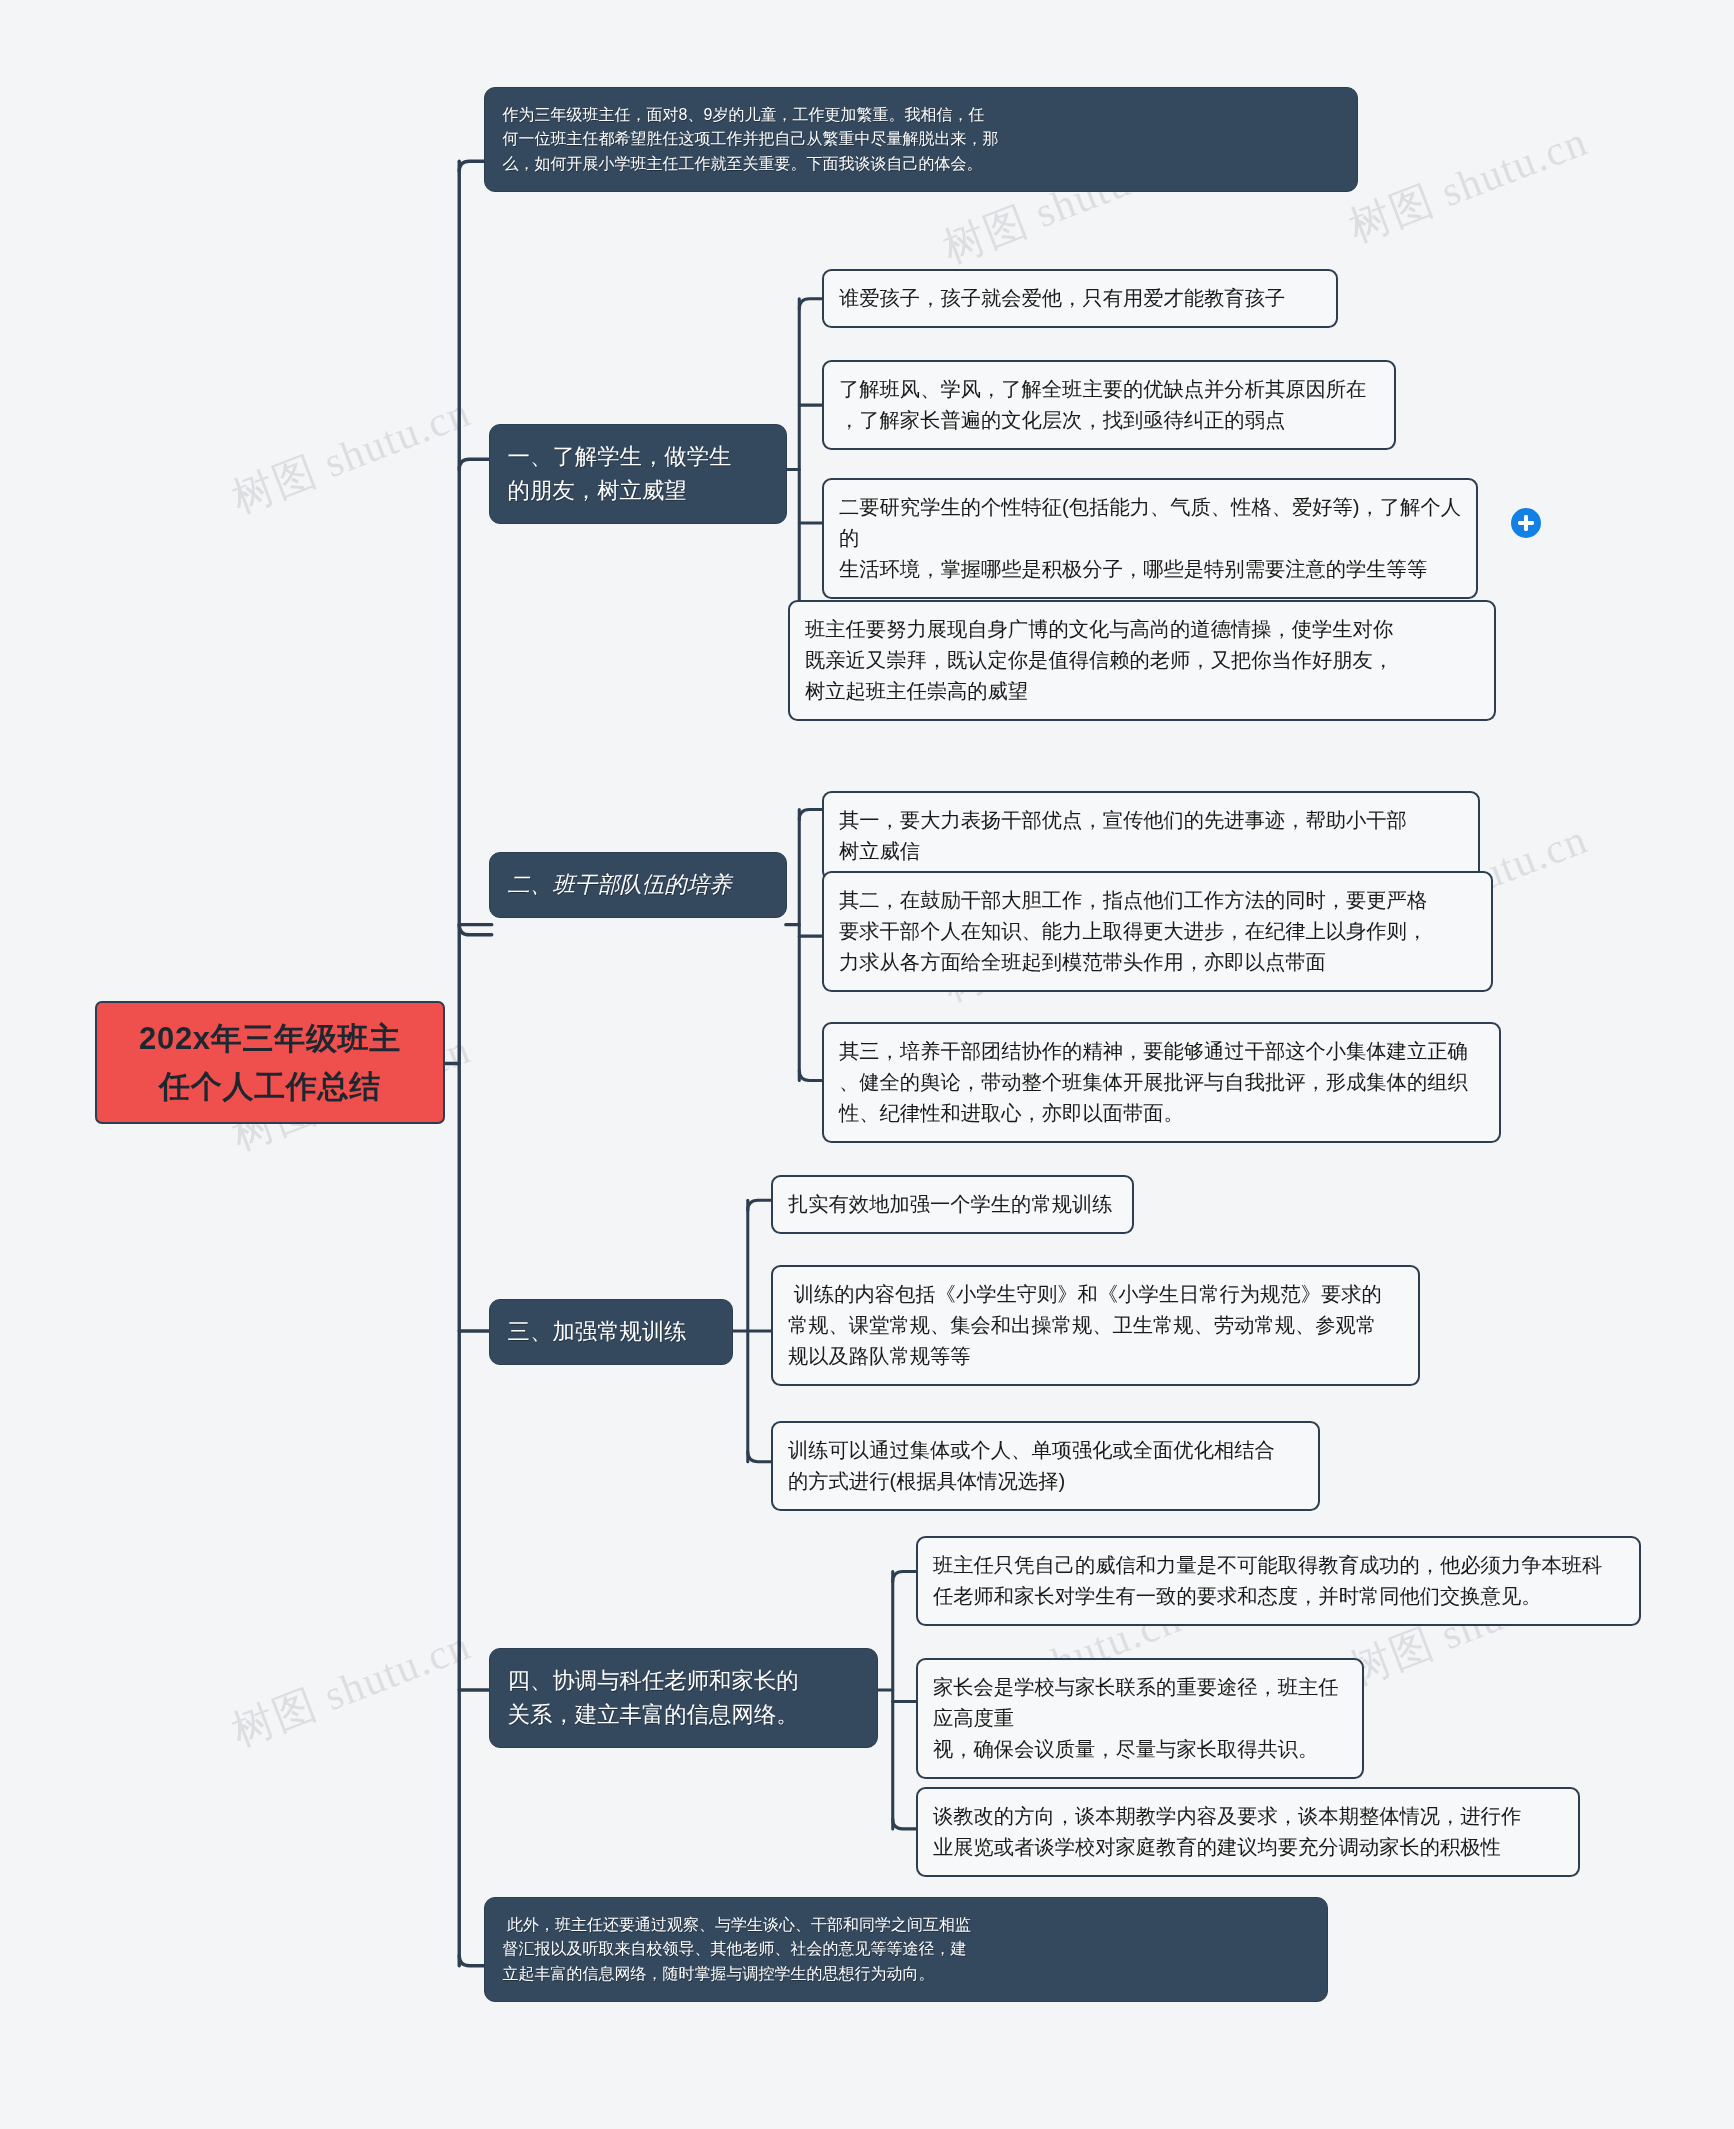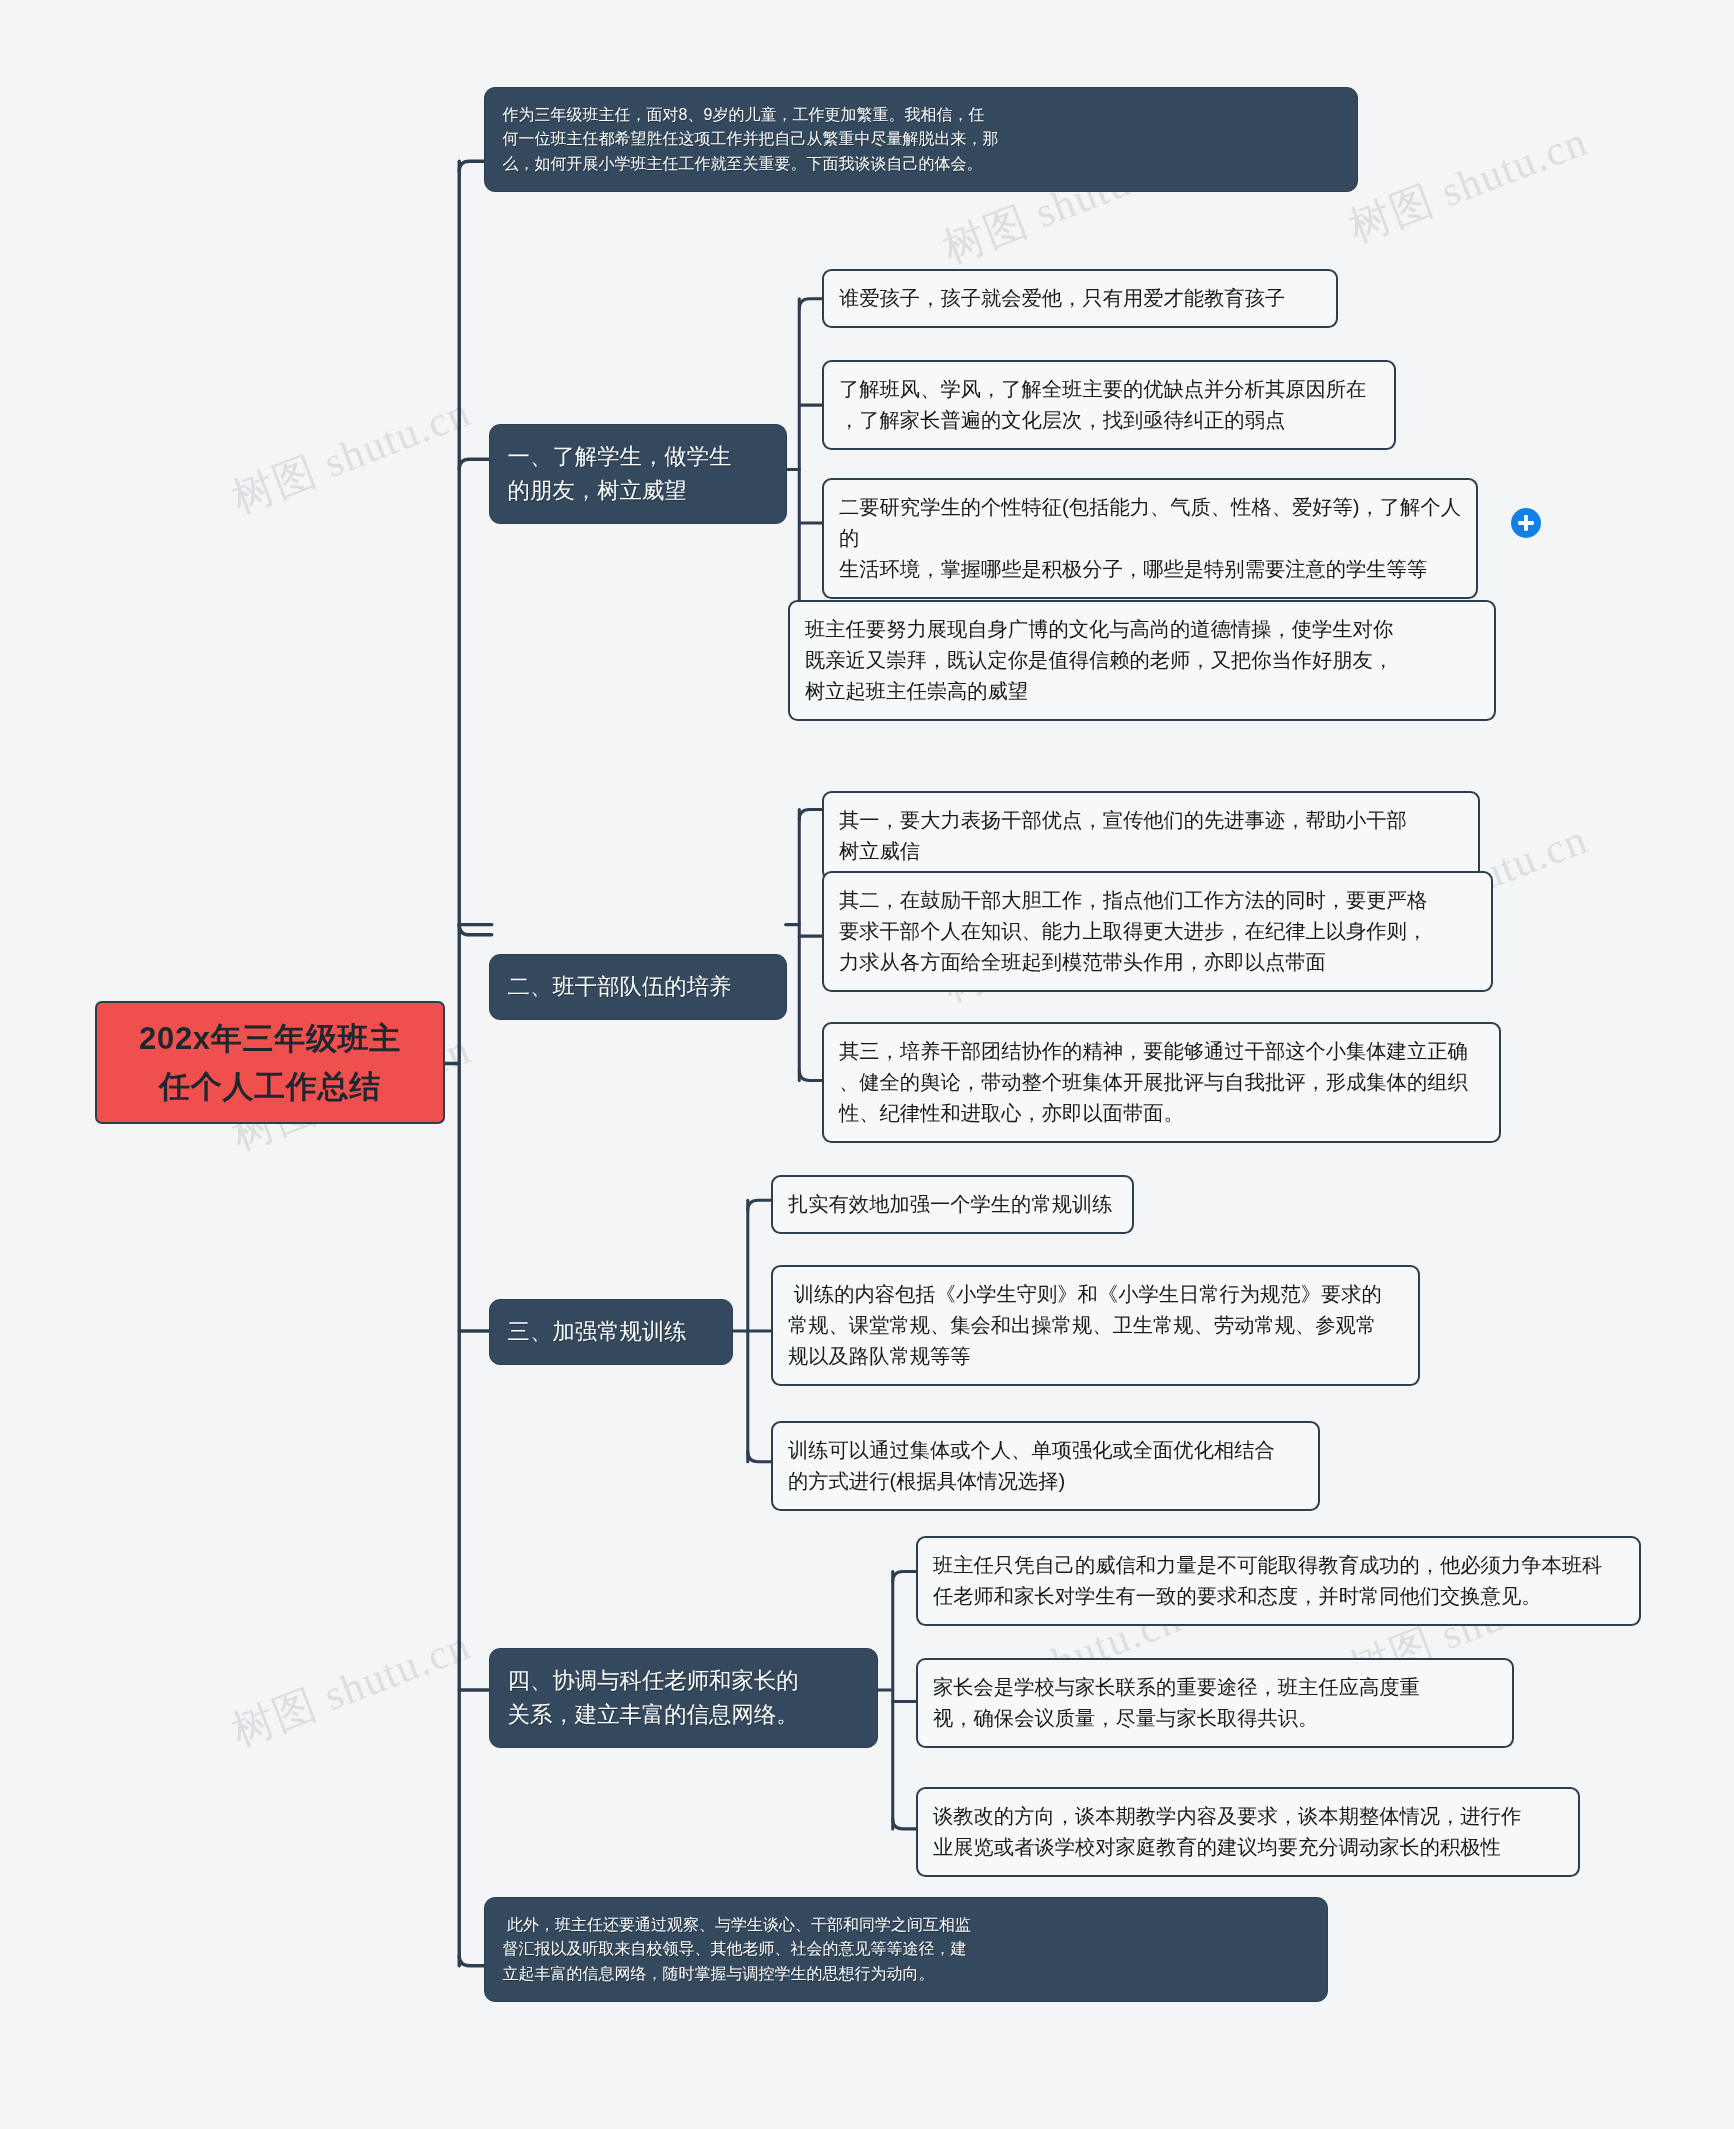--- a/index.html
+++ b/index.html
@@ -159,21 +159,21 @@
   <div class="node leaf" style="left:822px; top:478px; width:656px;">二要研究学生的个性特征(包括能力、气质、性格、爱好等)，了解个人的
 生活环境，掌握哪些是积极分子，哪些是特别需要注意的学生等等</div>
   <div class="plus-btn" style="left:1511px; top:508px;">
     <span class="bar h"></span>
     <span class="bar v"></span>
   </div>
   <div class="node leaf" style="left:788px; top:600px; width:708px;">班主任要努力展现自身广博的文化与高尚的道德情操，使学生对你
 既亲近又崇拜，既认定你是值得信赖的老师，又把你当作好朋友，
 树立起班主任崇高的威望</div>
 
-  <div class="node dark" style="left:489px; top:954px; width:298px;">二、班干部队伍的培养</div>
+  <div class="node dark" style="left:489px; top:852px; width:298px;font-style:italic;">二、班干部队伍的培养</div>
   <div class="node leaf" style="left:822px; top:759px; width:658px;margin-top:32px;">其一，要大力表扬干部优点，宣传他们的先进事迹，帮助小干部
 树立威信</div>
   <div class="node leaf" style="left:822px; top:871px; width:671px;">其二，在鼓励干部大胆工作，指点他们工作方法的同时，要更严格
 要求干部个人在知识、能力上取得更大进步，在纪律上以身作则，
 力求从各方面给全班起到模范带头作用，亦即以点带面</div>
   <div class="node leaf" style="left:822px; top:1022px; width:679px;">其三，培养干部团结协作的精神，要能够通过干部这个小集体建立正确
 、健全的舆论，带动整个班集体开展批评与自我批评，形成集体的组织
 性、纪律性和进取心，亦即以面带面。</div>
 
   <div class="node dark" style="left:489px; top:1299px; width:244px;">三、加强常规训练</div>
@@ -181,21 +181,21 @@
   <div class="node leaf" style="left:771px; top:1265px; width:649px;"> 训练的内容包括《小学生守则》和《小学生日常行为规范》要求的
 常规、课堂常规、集会和出操常规、卫生常规、劳动常规、参观常
 规以及路队常规等等</div>
   <div class="node leaf" style="left:771px; top:1421px; width:549px;">训练可以通过集体或个人、单项强化或全面优化相结合
 的方式进行(根据具体情况选择)</div>
 
   <div class="node dark" style="left:489px; top:1648px; width:389px;">四、协调与科任老师和家长的
 关系，建立丰富的信息网络。</div>
   <div class="node leaf" style="left:916px; top:1536px; width:725px;">班主任只凭自己的威信和力量是不可能取得教育成功的，他必须力争本班科
 任老师和家长对学生有一致的要求和态度，并时常同他们交换意见。</div>
-  <div class="node leaf" style="left:916px; top:1658px; width:598px;">家长会是学校与家长联系的重要途径，班主任应高度重
+  <div class="node leaf" style="left:916px; top:1658px; width:448px;">家长会是学校与家长联系的重要途径，班主任应高度重
 视，确保会议质量，尽量与家长取得共识。</div>
   <div class="node leaf" style="left:916px; top:1787px; width:664px;">谈教改的方向，谈本期教学内容及要求，谈本期整体情况，进行作
 业展览或者谈学校对家庭教育的建议均要充分调动家长的积极性</div>
 
   <div class="node dark big" style="left:484px; top:1897px; width:844px;"> 此外，班主任还要通过观察、与学生谈心、干部和同学之间互相监
 督汇报以及听取来自校领导、其他老师、社会的意见等等途径，建
 立起丰富的信息网络，随时掌握与调控学生的思想行为动向。</div>
 
 </div>
 

